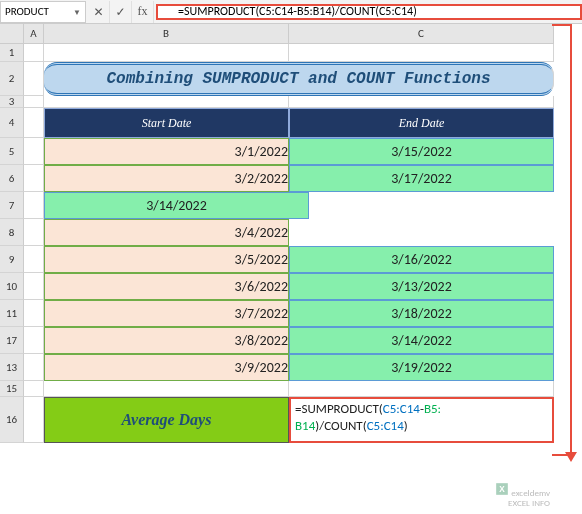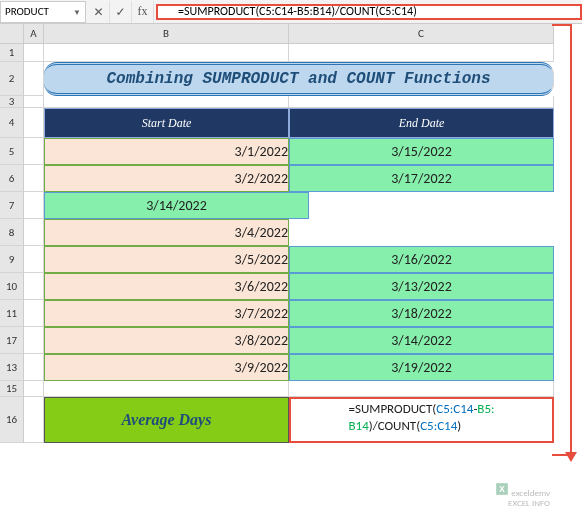--- a/index.html
+++ b/index.html
@@ -155,21 +155,21 @@
     font-style: italic;
     font-weight: bold;
     font-size: 16px;
     color: #1f4e79;
     border: 1px solid #555;
   }
   .formula-cell {
     background: #fff;
     border: 2px solid #e74c3c;
     font-size: 13px;
-    justify-content: center;
+    justify-content: flex-start;
     padding: 2px 4px;
     align-items: flex-start;
     flex-wrap: wrap;
     line-height: 1.3;
   }
   .sel-range-b {
     outline: 1px solid #70ad47;
     outline-offset: -1px;
     justify-content: flex-end;
   }

